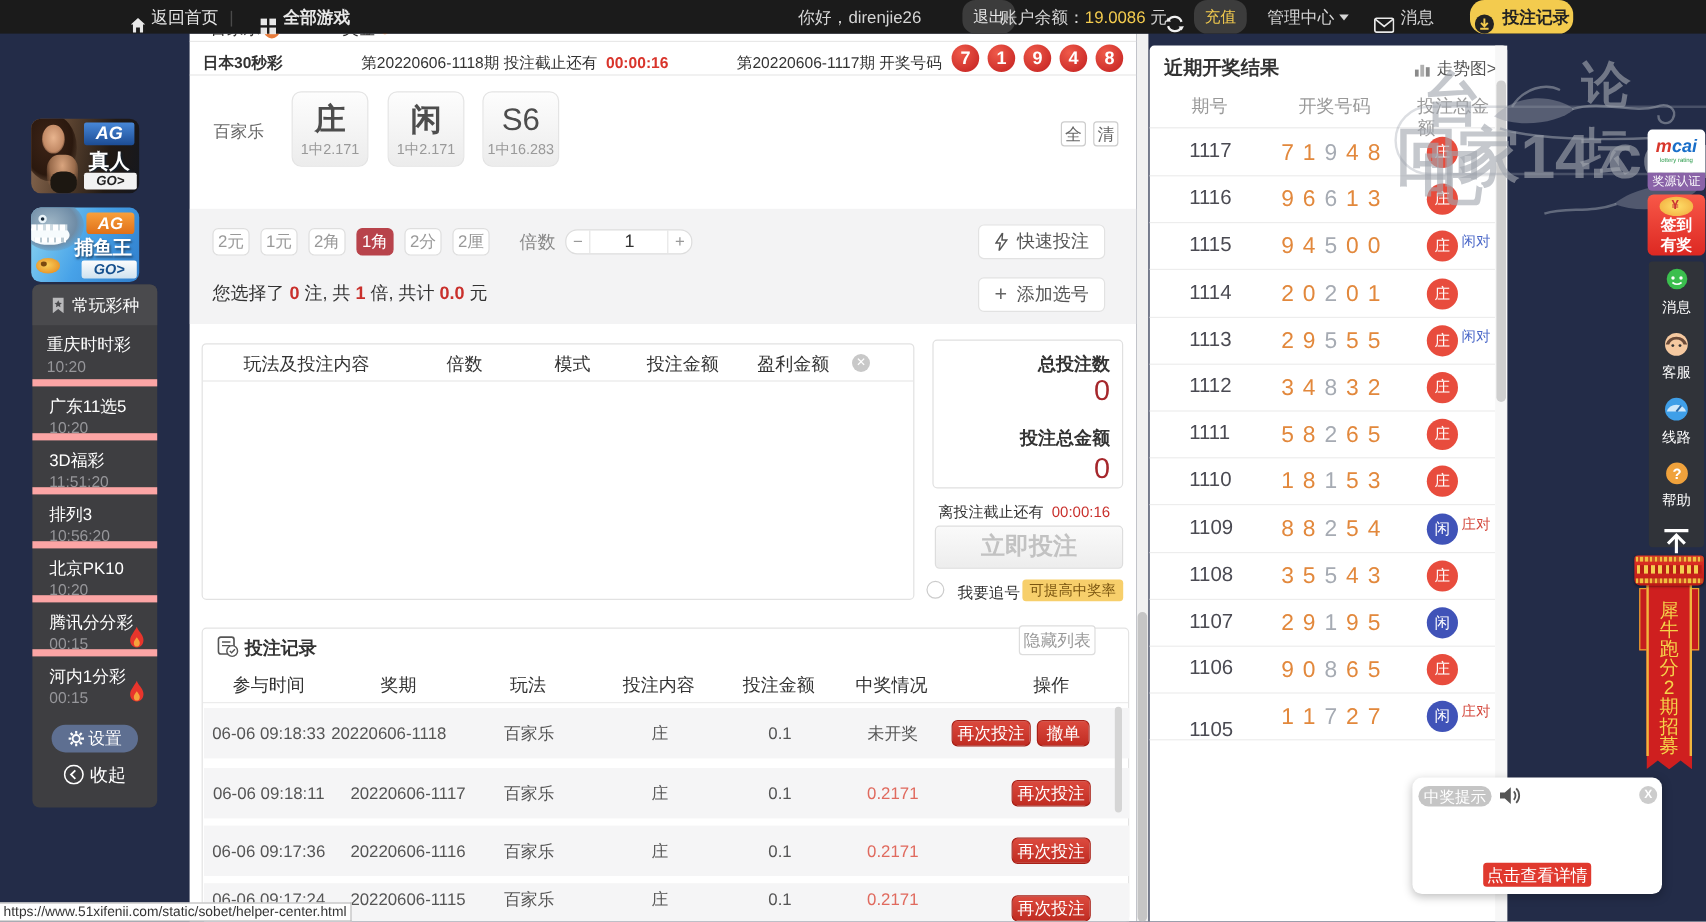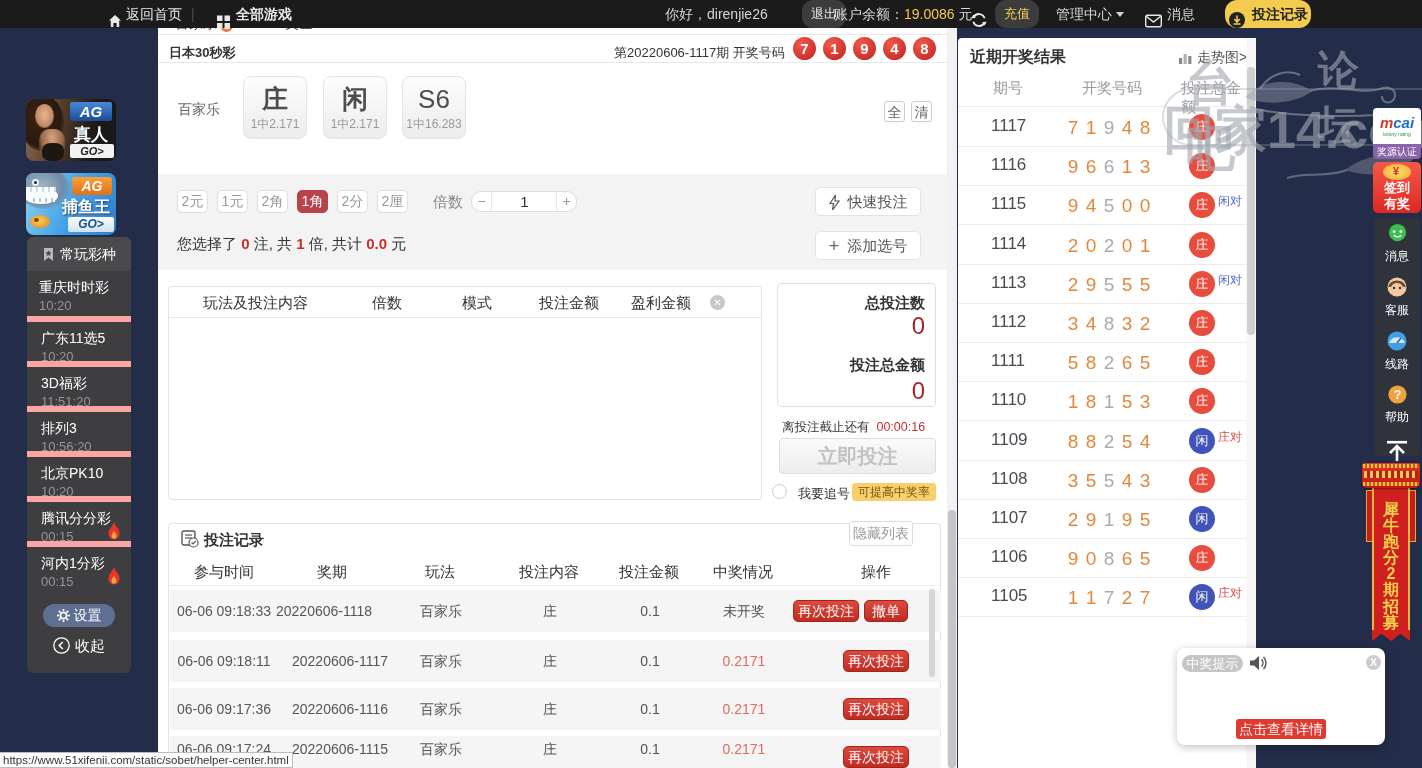--- a/index.html
+++ b/index.html
@@ -199,20 +199,21 @@
 </div>
 
 <div id="main">
 
   <div class="abs" style="left:17px;top:-13px;font-size:14px;color:#333;">百家乐</div>
   <div class="abs" style="left:62px;top:-9px;width:13px;height:13px;border-radius:50%;background:#e87c3c;color:#fff;font-size:10px;text-align:center;line-height:13px;">1</div>
   <div class="abs" style="left:127px;top:-13px;font-size:14px;color:#333;">奖金 <span style="color:#e87c3c;">0</span></div>
   <div class="abs hairline" style="left:0;top:6px;width:789px;height:1px;"></div>
 
   <div class="abs" style="left:11px;top:16px;font-size:13px;font-weight:bold;color:#333;">日本30秒彩</div>
+  <div class="abs" style="left:143px;top:16px;font-size:13px;color:#333;">第20220606-1118期 投注截止还有&nbsp; <span style="color:#d9342b;font-weight:bold;font-size:13px;">00:00:16</span></div>
   <div class="abs" style="left:456px;top:16px;font-size:13px;color:#333;">第20220606-1117期 开奖号码</div>
   <div class="abs" style="left:635px;top:9px;">
     <span style="display:inline-block;width:23px;height:23px;border-radius:50%;background:radial-gradient(circle at 35% 30%,#ef5a4a,#c21f1f);color:#fff;font-size:15px;font-weight:bold;text-align:center;line-height:23px;margin-right:7px;">7</span><span style="display:inline-block;width:23px;height:23px;border-radius:50%;background:radial-gradient(circle at 35% 30%,#ef5a4a,#c21f1f);color:#fff;font-size:15px;font-weight:bold;text-align:center;line-height:23px;margin-right:7px;">1</span><span style="display:inline-block;width:23px;height:23px;border-radius:50%;background:radial-gradient(circle at 35% 30%,#ef5a4a,#c21f1f);color:#fff;font-size:15px;font-weight:bold;text-align:center;line-height:23px;margin-right:7px;">9</span><span style="display:inline-block;width:23px;height:23px;border-radius:50%;background:radial-gradient(circle at 35% 30%,#ef5a4a,#c21f1f);color:#fff;font-size:15px;font-weight:bold;text-align:center;line-height:23px;margin-right:7px;">4</span><span style="display:inline-block;width:23px;height:23px;border-radius:50%;background:radial-gradient(circle at 35% 30%,#ef5a4a,#c21f1f);color:#fff;font-size:15px;font-weight:bold;text-align:center;line-height:23px;">8</span>
   </div>
   <div class="abs hairline" style="left:0;top:34px;width:789px;height:1px;"></div>
 
   <div class="abs" style="left:20px;top:73px;font-size:14px;color:#666;">百家乐</div>
   <div class="betbtn" style="left:85px;">
       <div class="b1">庄</div>
       <div class="b2">1中2.171</div>
@@ -454,21 +455,21 @@
       <div class="rrow2" style="top:500.20000000000005px;">
         <span class="abs" style="left:33px;top:9px;font-size:17px;color:#4a4a52;">1106</span>
         <span class="digit" style="left:106px;">9</span>
         <span class="digit" style="left:124px;">0</span>
         <span class="digit g" style="left:142px;">8</span>
         <span class="digit" style="left:160px;">6</span>
         <span class="digit" style="left:178px;">5</span>
         <span class="badge z">庄</span>
       </div>
       <div class="rrow2" style="top:539.4000000000001px;">
-        <span class="abs" style="left:33px;top:9px;font-size:17px;color:#4a4a52;">1105</span>
+        <span class="abs" style="left:33px;top:21px;font-size:17px;color:#4a4a52;">1105</span>
         <span class="digit" style="left:106px;">1</span>
         <span class="digit" style="left:124px;">1</span>
         <span class="digit g" style="left:142px;">7</span>
         <span class="digit" style="left:160px;">2</span>
         <span class="digit" style="left:178px;">7</span>
         <span class="badge x">闲</span>
         <span class="abs" style="left:260px;top:8px;font-size:12px;color:#d4483c;">庄对</span>
       </div>
     </div>
 
@@ -541,21 +542,21 @@
         <line x1="3" y1="2.2" x2="23" y2="2.2" stroke="#fff" stroke-width="2.6"></line>
         <path d="M13 21 L13 7 M6 13 L13 6 L20 13" stroke="#fff" stroke-width="2.6" fill="none"></path>
       </svg>
   </div>
 </div>
 
 <div class="abs" style="left:1362px;top:462px;width:60px;height:184px;z-index:45;">
   <div class="abs" style="left:4px;top:28px;width:10px;height:52px;background:#c41d1d;border:1px solid #e8a832;"></div>
   <div class="abs" style="left:44px;top:28px;width:10px;height:52px;background:#c41d1d;border:1px solid #e8a832;"></div>
   <div class="abs" style="left:10px;top:24px;width:38px;height:144px;background:#cf1f1f;border-left:2px solid #f0b63e;border-right:2px solid #f0b63e;">
-    <div style="margin:16px auto 0;width:18px;color:#f5d34a;font-size:16px;font-weight:bold;line-height:16.1px;text-align:center;">犀牛跑分2期招募</div>
+    <div style="margin:16px auto 0;width:18px;color:#f5d34a;font-size:16px;font-weight:normal;line-height:16.1px;text-align:center;">犀牛跑分2期招募</div>
   </div>
   <div class="abs" style="left:10px;top:168px;width:38px;height:11px;background:#cf1f1f;clip-path:polygon(0 0,100% 0,100% 100%,75% 35%,50% 100%,25% 35%,0 100%);"></div>
   <div class="abs" style="left:0;top:1px;width:58px;height:25px;background:linear-gradient(#e23226,#bc1a16);border-radius:3px 3px 5px 5px;box-shadow:0 1px 2px rgba(0,0,0,.4);"></div>
   <div class="abs" style="left:1px;top:2px;width:56px;height:4px;background:repeating-linear-gradient(90deg,#f0c040 0 2px,#c52 2px 4px);"></div>
   <div class="abs" style="left:2px;top:9px;width:54px;height:7px;background:repeating-linear-gradient(90deg,#f5cd50 0 3px,#b91f14 3px 6px);"></div>
   <div class="abs" style="left:1px;top:20px;width:56px;height:4px;background:repeating-linear-gradient(90deg,#f0c040 0 2px,#c52 2px 4px);"></div>
 </div>
 
 <div id="notif">
   <div class="abs" style="left:5px;top:7px;width:61px;height:17px;background:#c5c5c5;border-radius:9px;color:#fff;font-size:13px;text-align:center;line-height:17px;">中奖提示</div>

